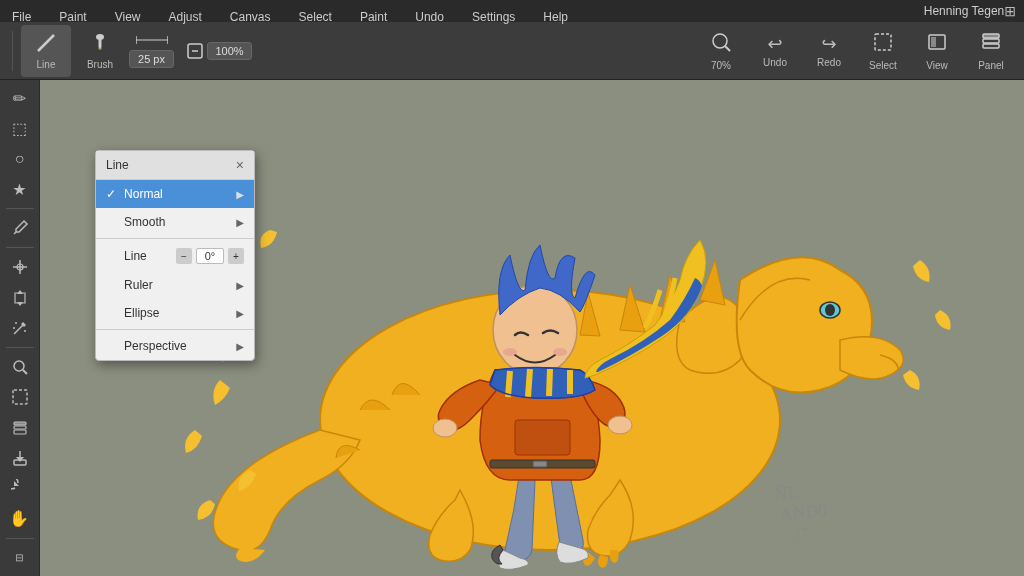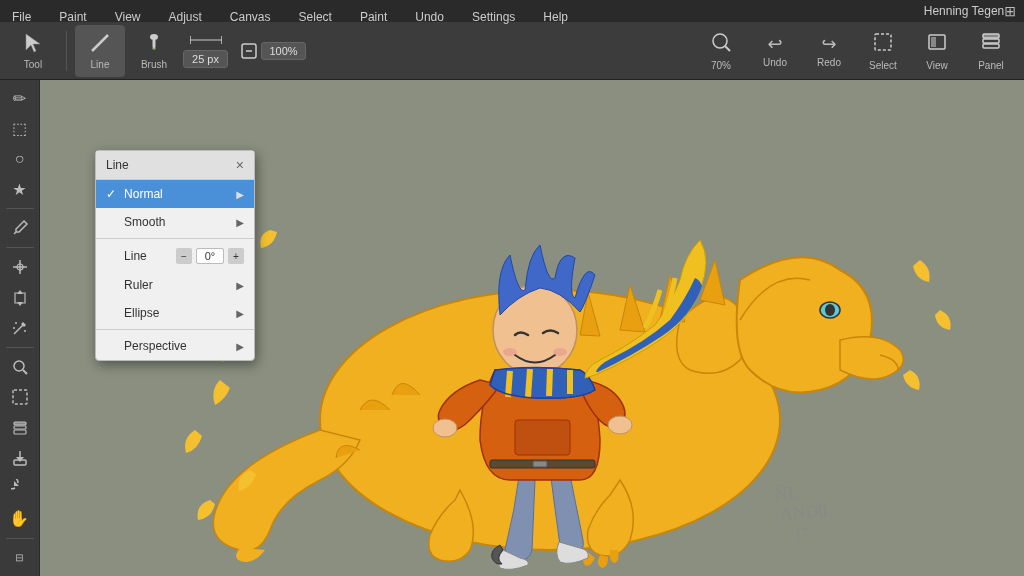--- a/index.html
+++ b/index.html
@@ -270,28 +270,20 @@
     <span class="menu-item">Help</span>
   </div>
   <div style="display:flex;align-items:center;gap:0;">
     <span class="user-name">Henning Tegen</span>
     <span style="cursor:pointer;color:#bbb;font-size:14px;">⊞</span>
   </div>
 </div>
 
 <div id="toolbar">
 
-  <div class="tool-item">
-    <span class="tool-icon">
-      <svg width="22" height="22" viewBox="0 0 22 22">
-        <polygon points="4,2 4,18 9,13 12,20 14,19 11,12 18,12" fill="#ccc" stroke="#888" stroke-width="0.5"></polygon>
-      </svg>
-    </span>
-    <span>Tool</span>
-  </div>
   <div class="tool-separator"></div>
 
   <div class="tool-item active">
     <span class="tool-icon">
       <svg width="22" height="22" viewBox="0 0 22 22">
         <line x1="3" y1="19" x2="19" y2="3" stroke="#ccc" stroke-width="2.5"></line>
       </svg>
     </span>
     <span>Line</span>
   </div>

